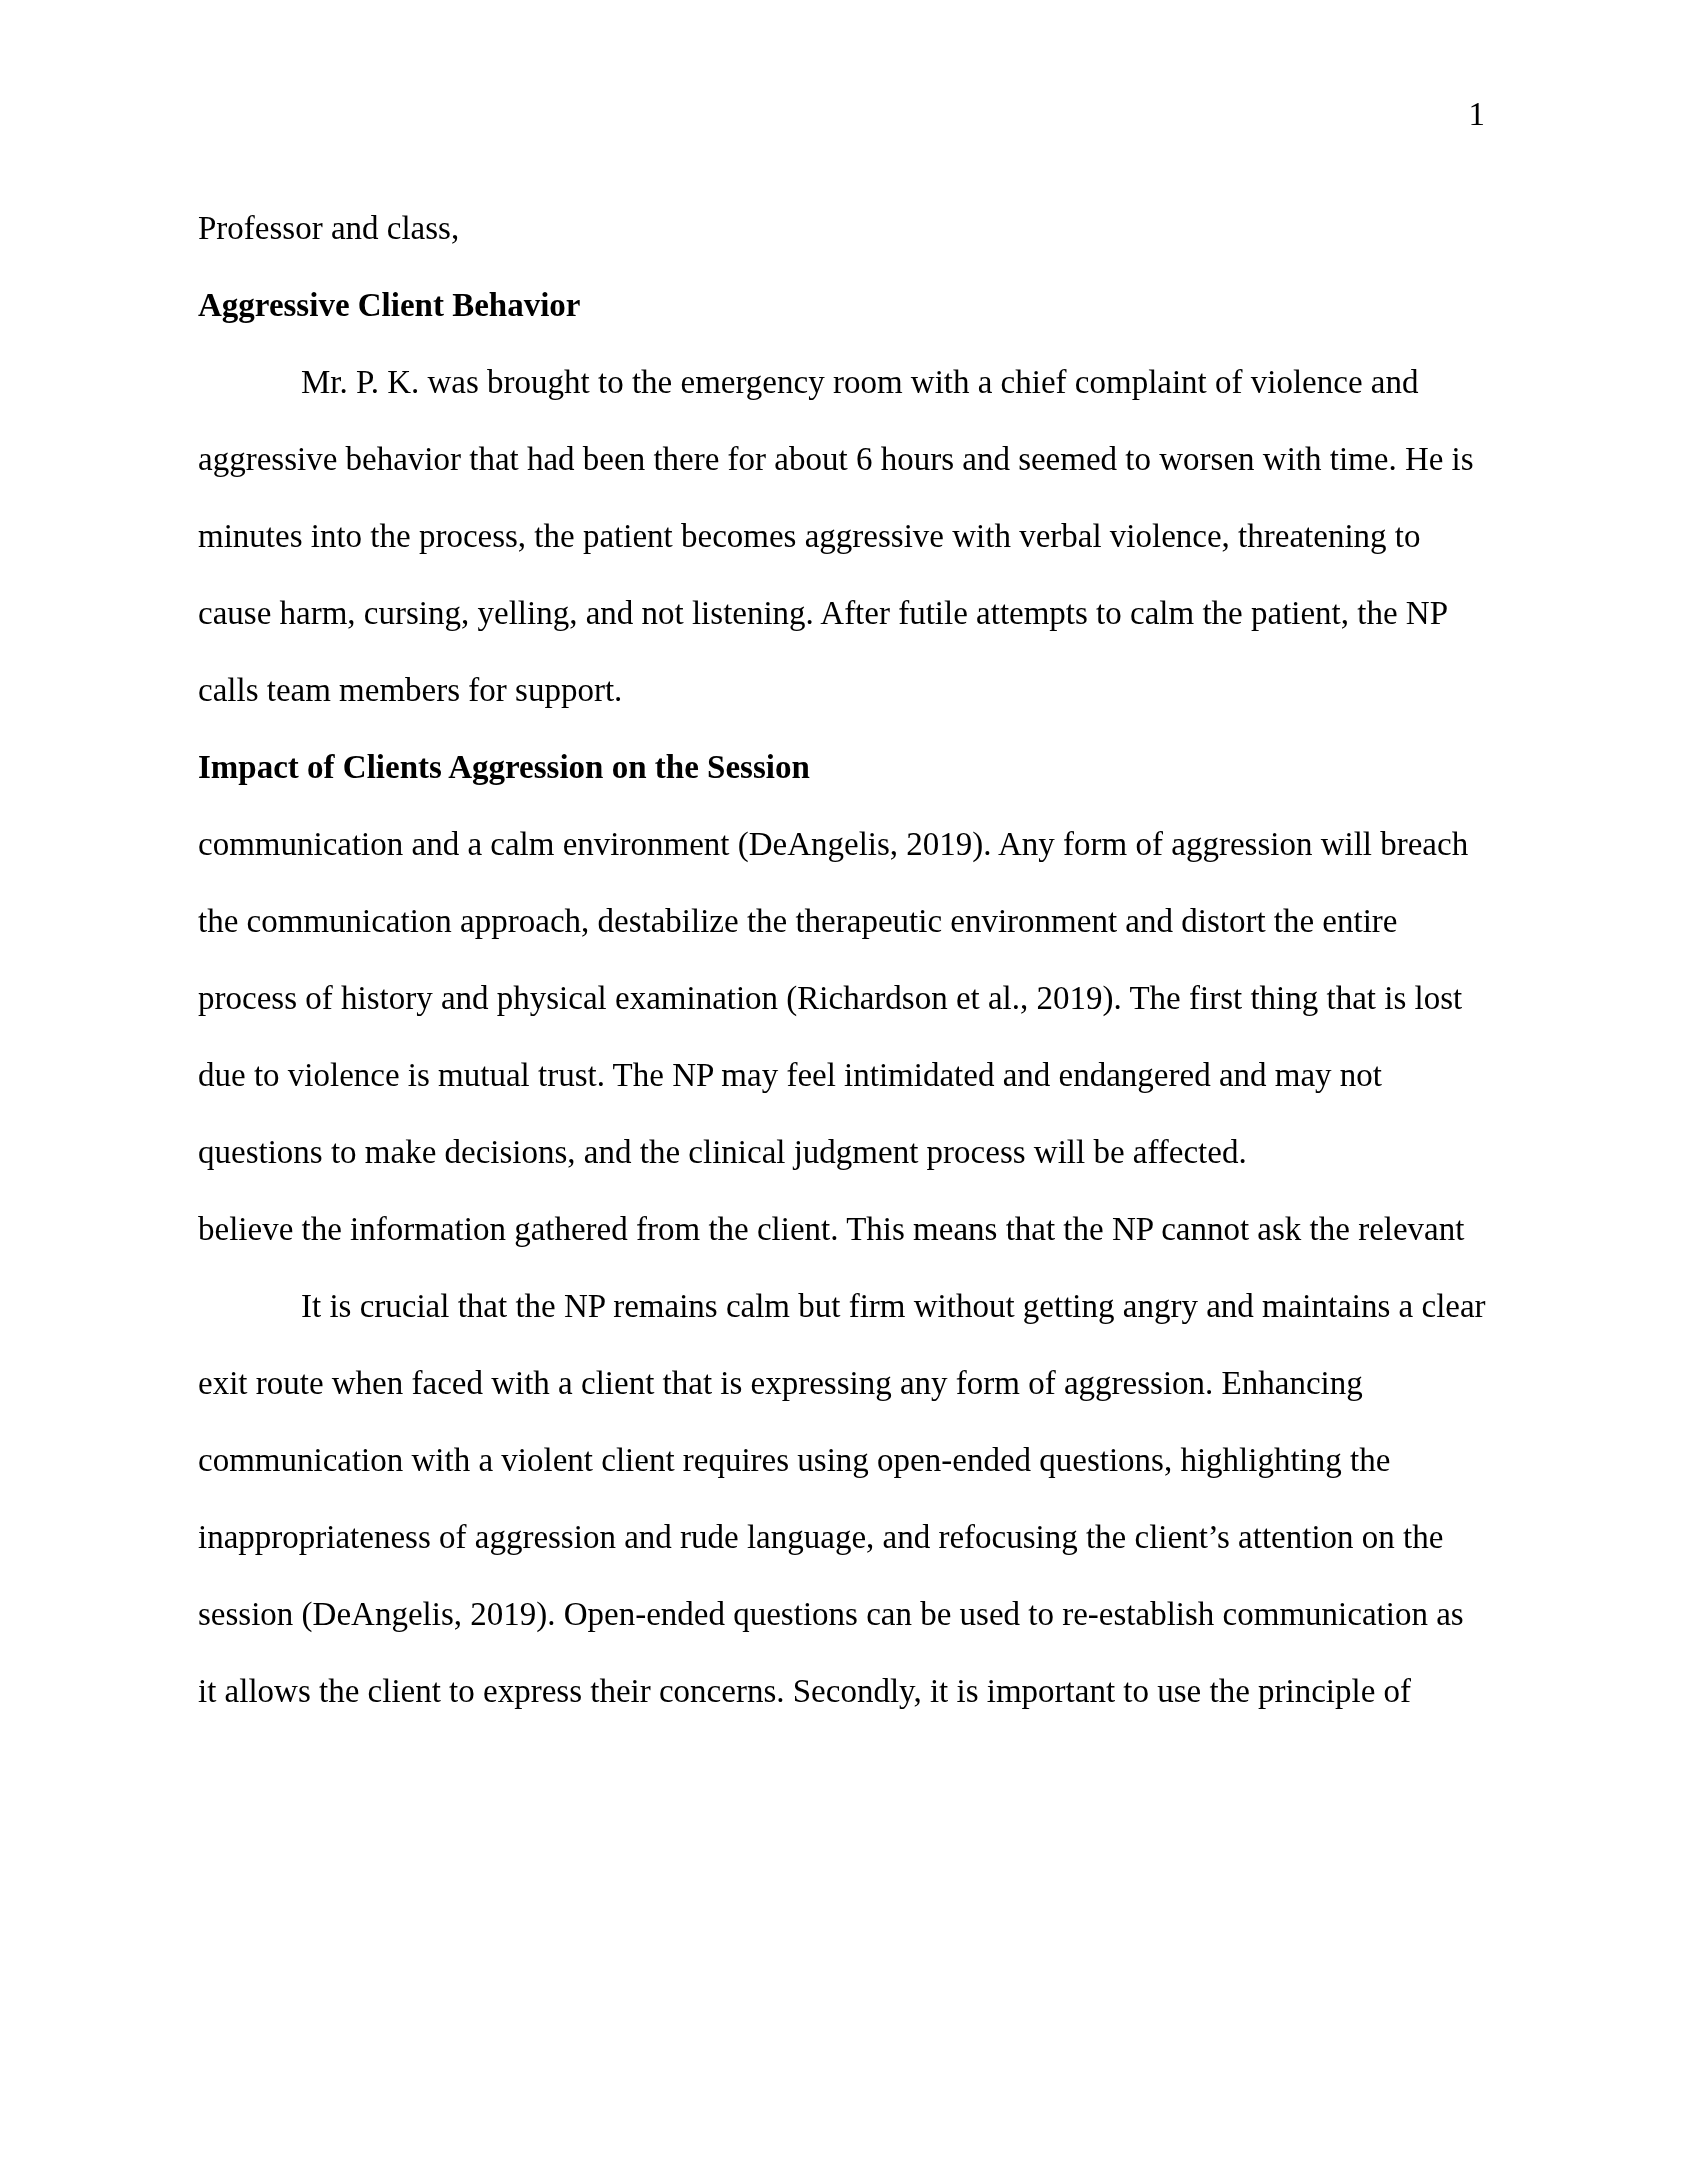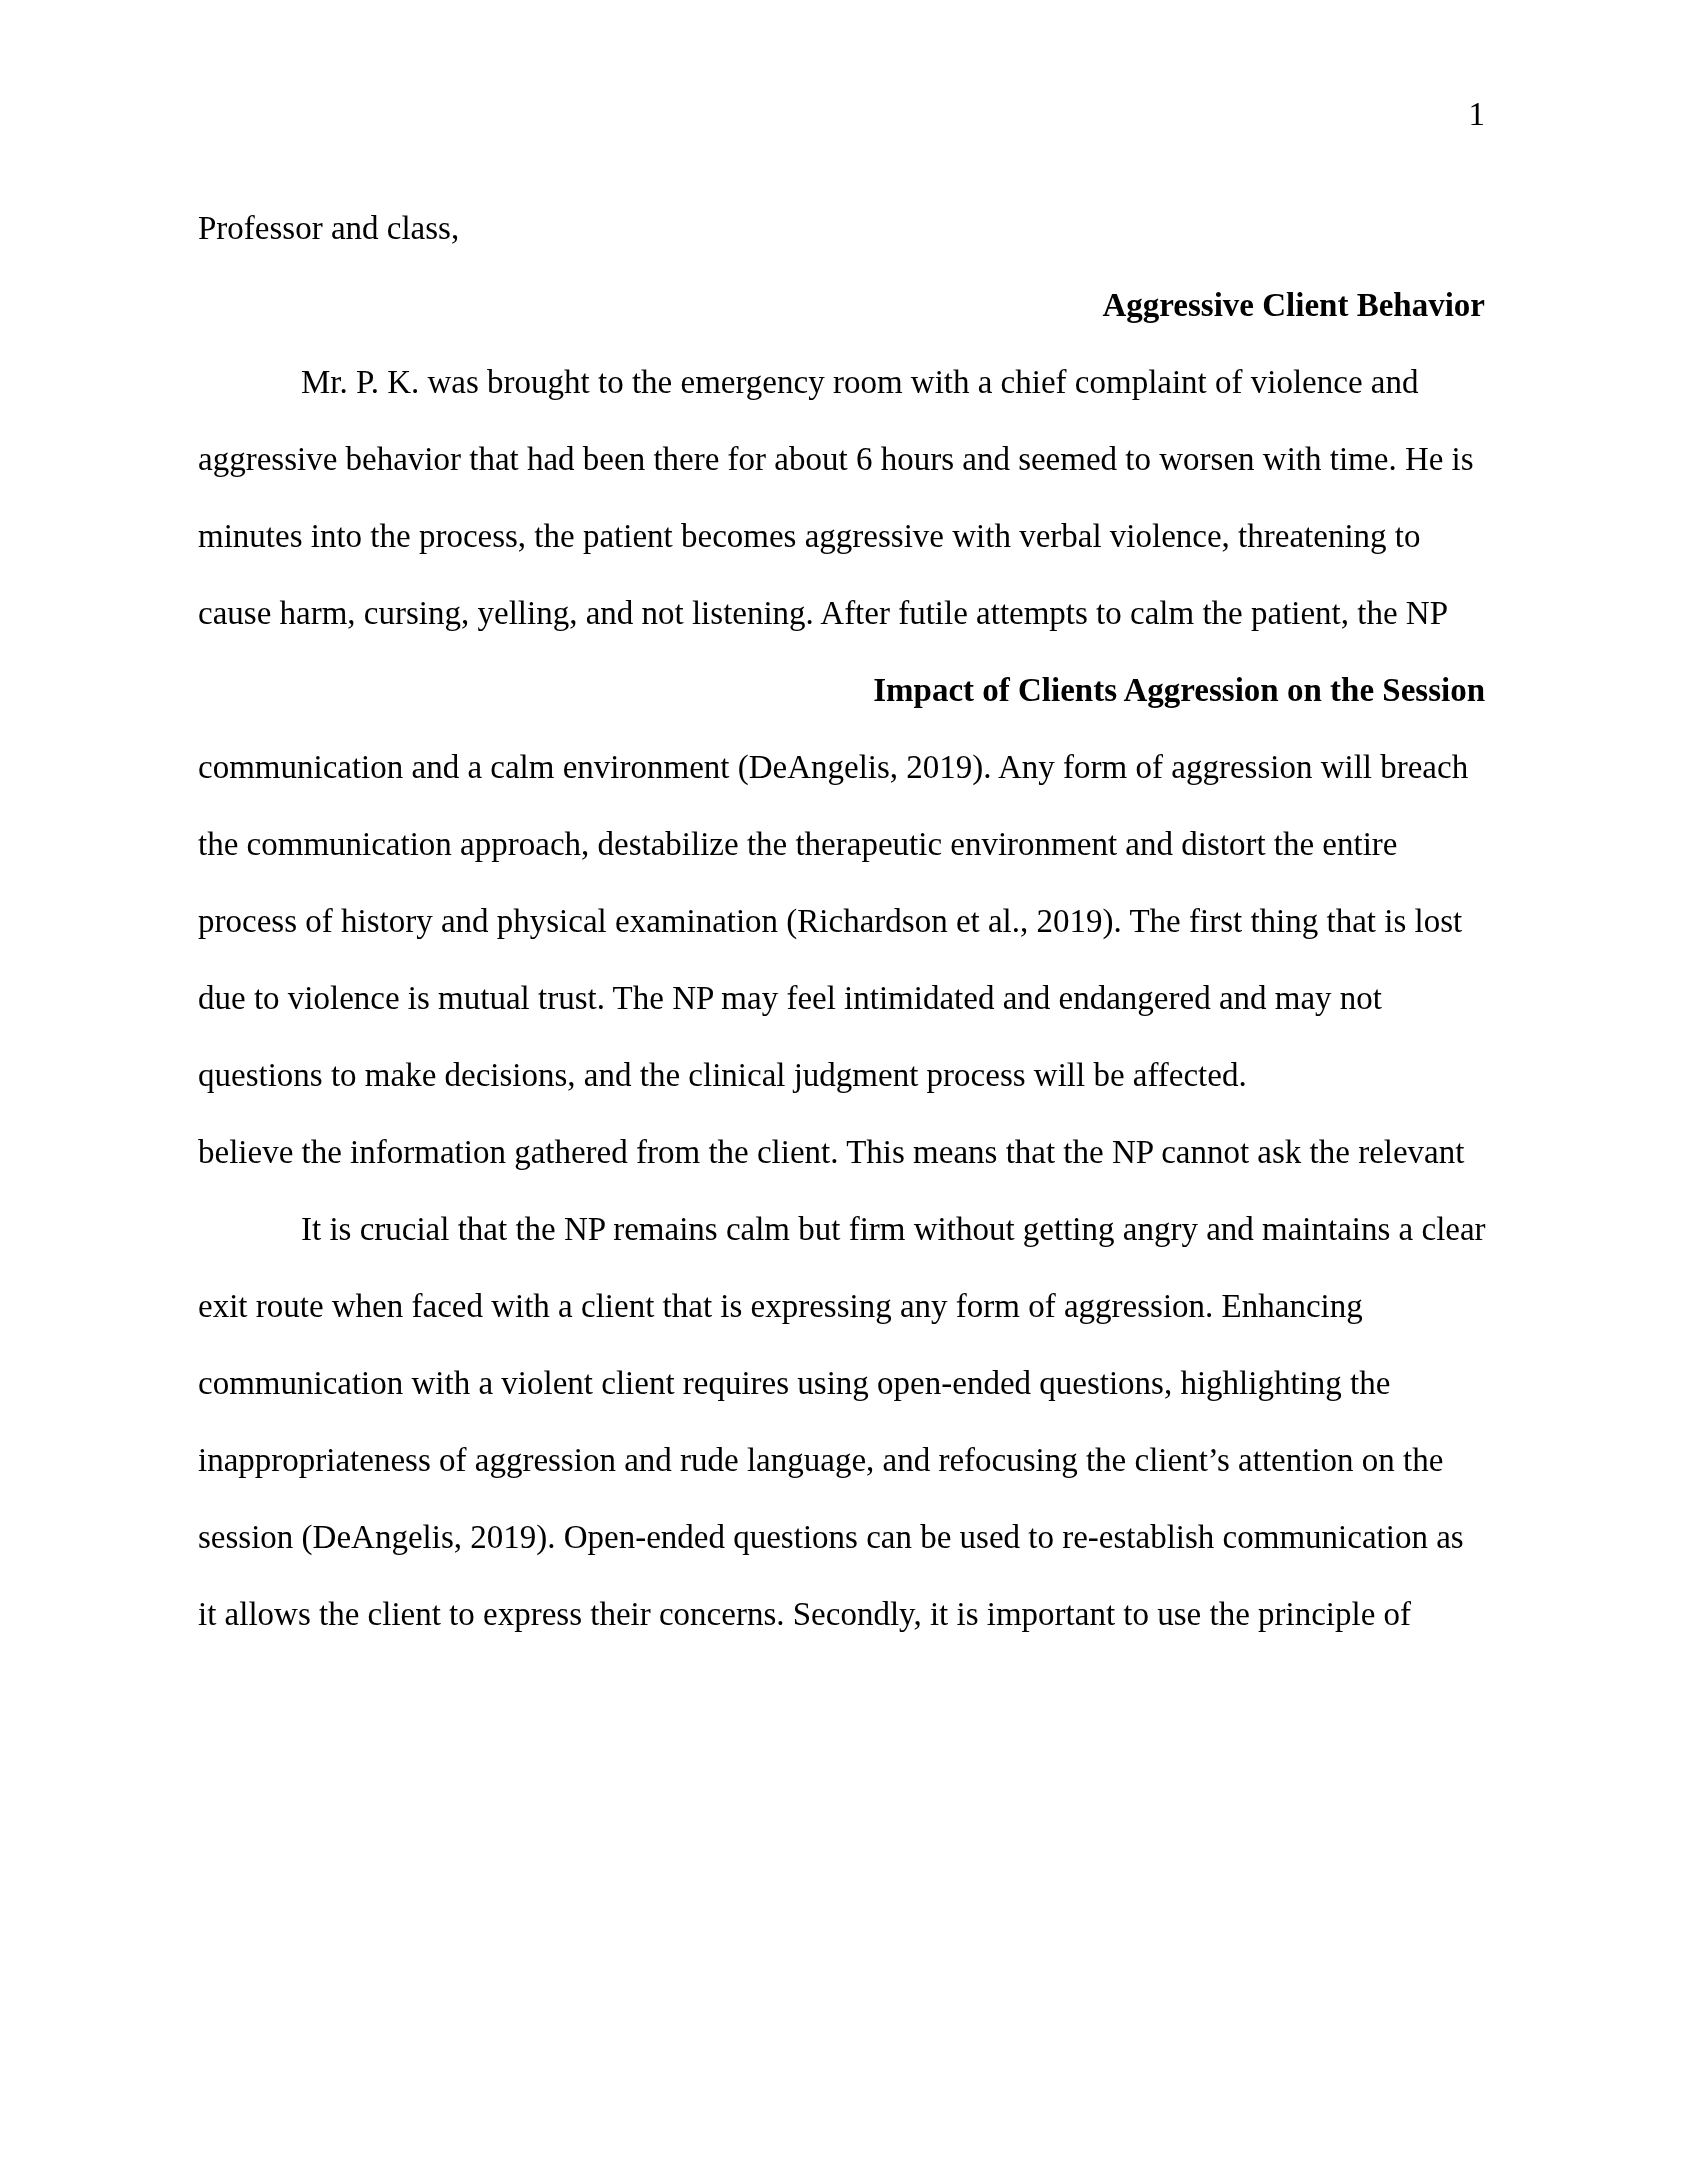--- a/index.html
+++ b/index.html
@@ -36,21 +36,21 @@
     width: 1287px;
   }
   .line {
     height: 77px;
     line-height: 77px;
     white-space: nowrap;
     overflow: visible;
   }
   .heading-line {
     font-weight: 700;
-    text-align: right;
+    text-align: left;
     white-space: normal;
   }
   .first-line {
     text-indent: 103px;
   }
 </style>
 </head>
 <body>
 
 <div class="page">
@@ -61,20 +61,21 @@
 
   <div class="content">
 
     <div class="line">Professor and class,</div>
 
     <div class="line heading-line">Aggressive Client Behavior</div>
     <div class="line first-line">Mr. P. K. was brought to the emergency room with a chief complaint of violence and</div>
     <div class="line">aggressive behavior that had been there for about 6 hours and seemed to worsen with time. He is</div>
     <div class="line">minutes into the process, the patient becomes aggressive with verbal violence, threatening to</div>
     <div class="line">cause harm, cursing, yelling, and not listening. After futile attempts to calm the patient, the NP</div>
+    <div class="line">calls team members for support.</div>
 
     <div class="line heading-line">Impact of Clients Aggression on the Session</div>
     <div class="line">communication and a calm environment (DeAngelis, 2019). Any form of aggression will breach</div>
     <div class="line">the communication approach, destabilize the therapeutic environment and distort the entire</div>
     <div class="line">process of history and physical examination (Richardson et al., 2019). The first thing that is lost</div>
     <div class="line">due to violence is mutual trust. The NP may feel intimidated and endangered and may not</div>
     <div class="line">questions to make decisions, and the clinical judgment process will be affected.</div>
     <div class="line">believe the information gathered from the client. This means that the NP cannot ask the relevant</div>
 
     <div class="line first-line">It is crucial that the NP remains calm but firm without getting angry and maintains a clear</div>

